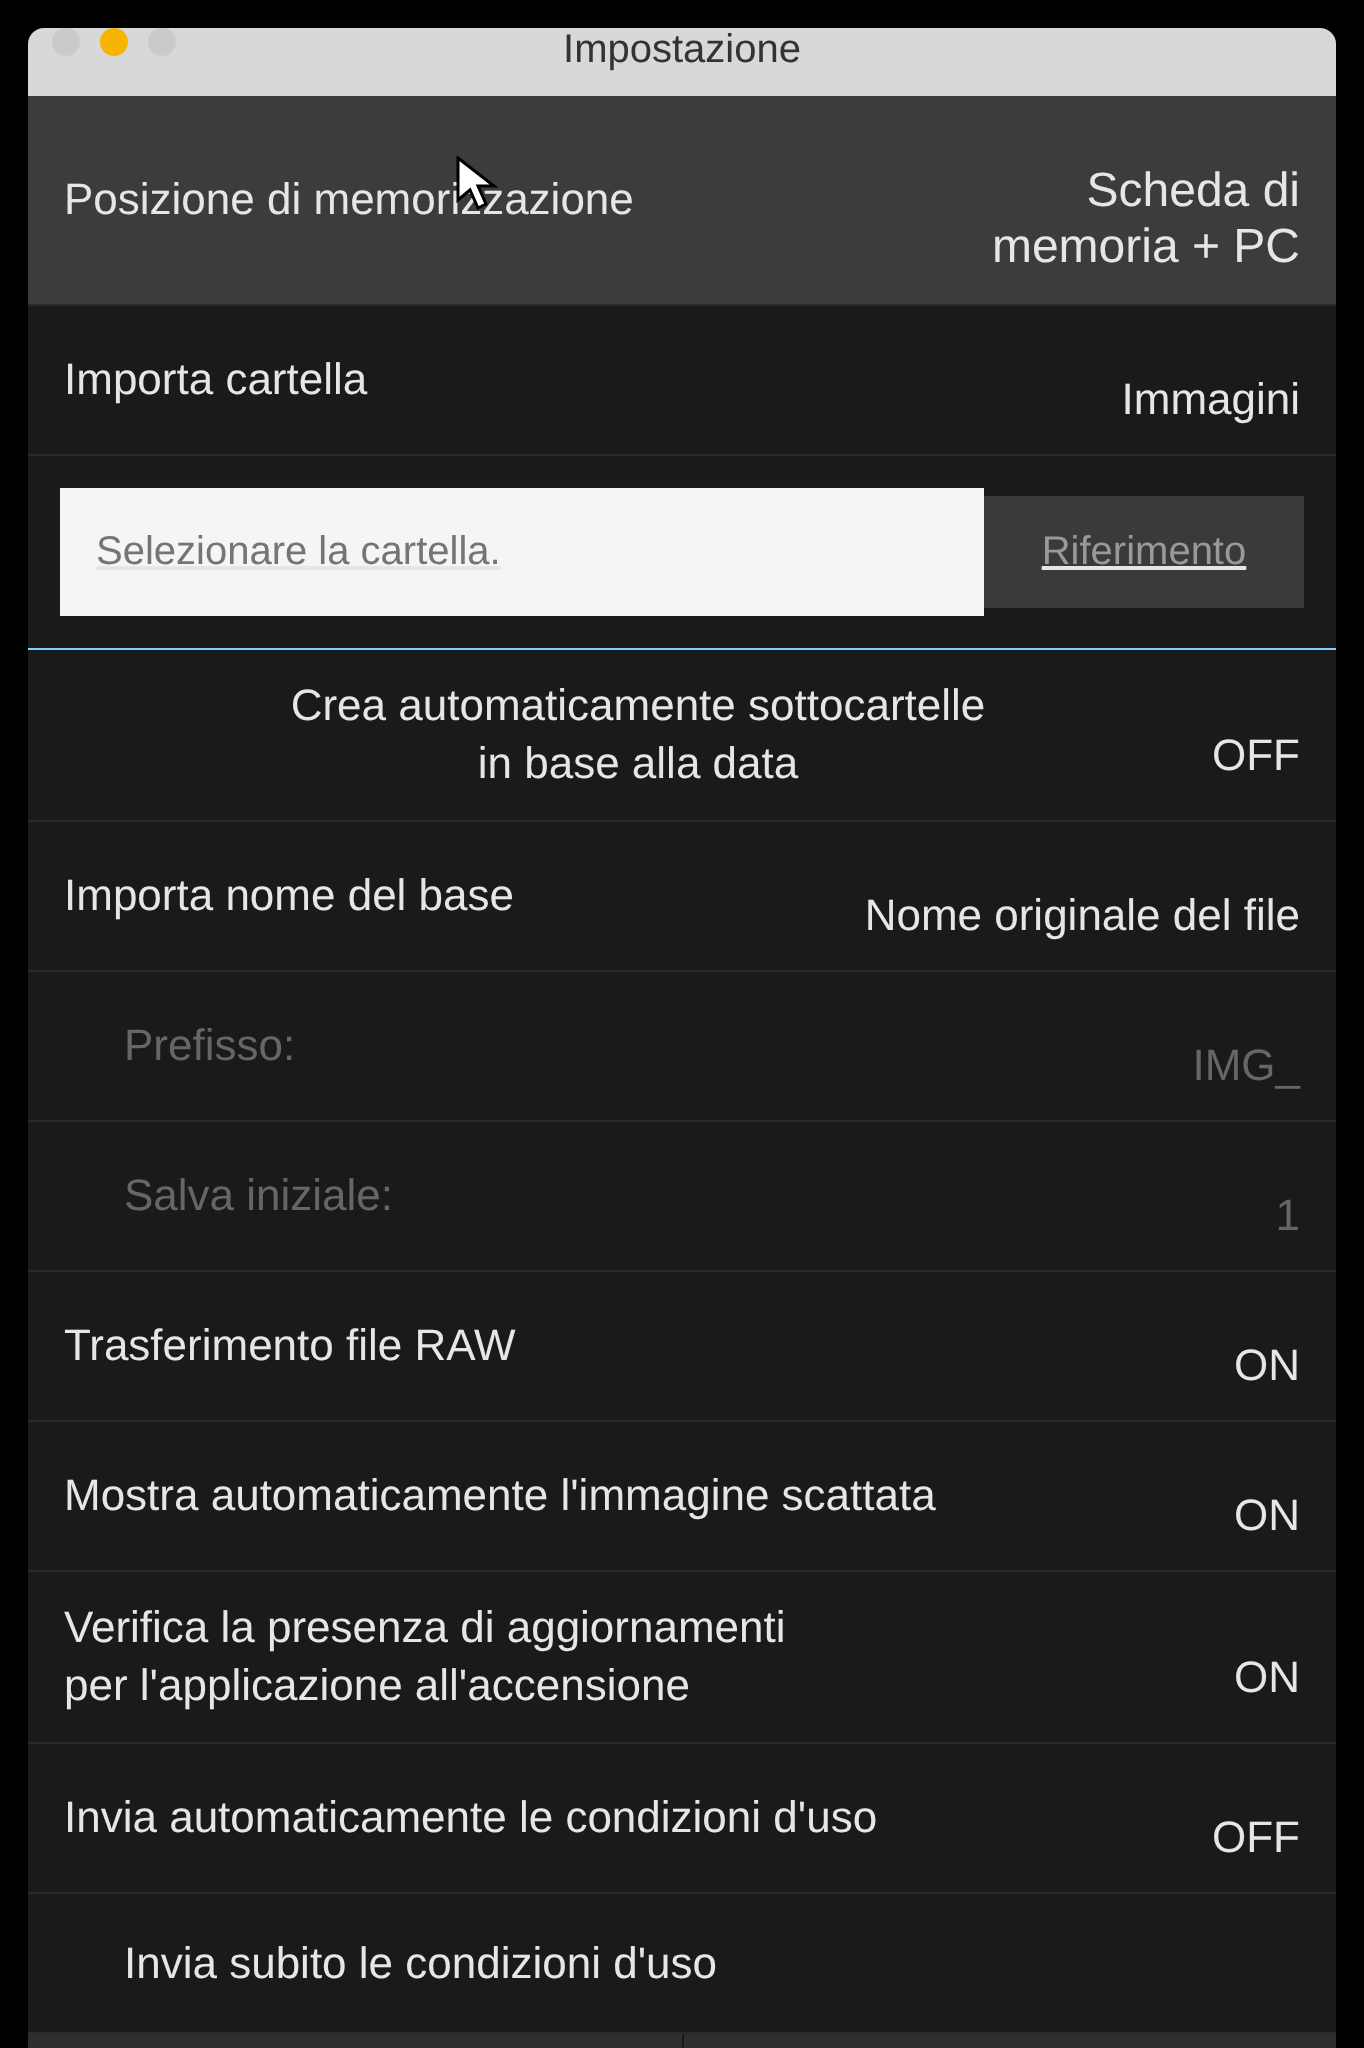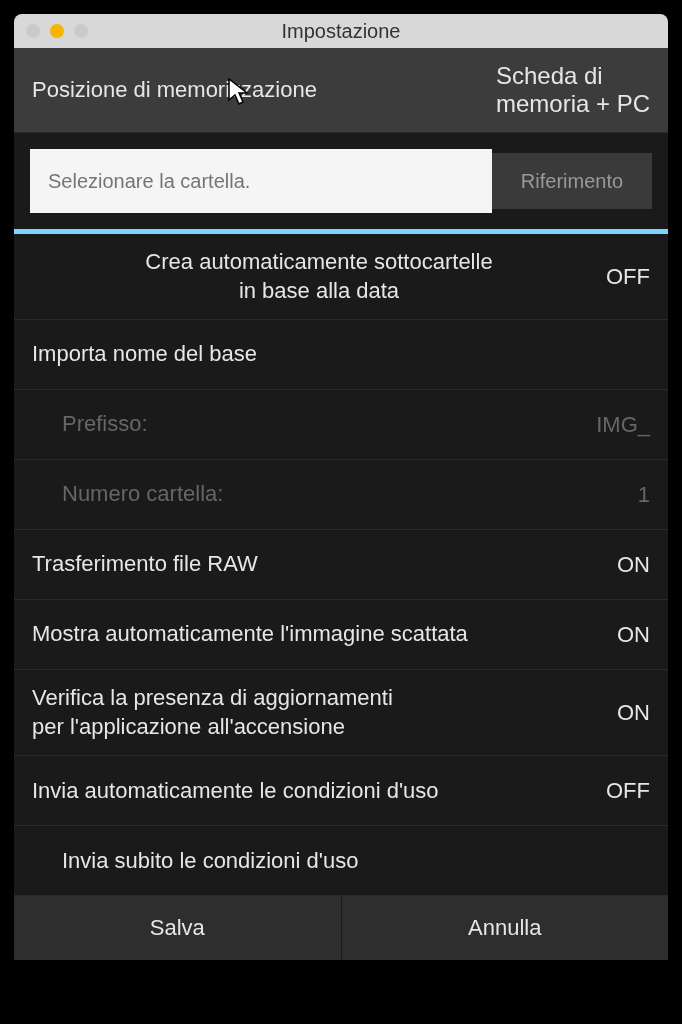--- a/index.html
+++ b/index.html
@@ -20,21 +20,20 @@
     }
     .window {
       background: #1a1a1a;
       border-radius: 8px 8px 0 0;
       overflow: hidden;
     }
     .titlebar {
       background: #d8d8d8;
       height: 34px;
       display: flex;
-      align-items: center;
       position: relative;
       padding: 0 12px;
     }
     .traffic-lights {
       display: flex;
       gap: 10px;
     }
     .traffic-light {
       width: 14px;
       height: 14px;
@@ -64,30 +63,33 @@
     }
     .row.highlight {
       background: #3c3c3c;
     }
     .row .label {
       flex: 1;
       text-align: left;
       line-height: 1.3;
     }
     .row .value {
+      text-align: right;
       color: #e6e6e6;
       font-size: 22px;
+      margin-top: 20px;
     }
     .row .value.big {
       font-size: 24px;
     }
     .row.folder-select {
       padding: 16px;
-      border-bottom: 5px solid #7dd3fc;
+      border-bottom: 1px solid #7dd3fc;
       min-height: 64px;
+      text-decoration: underline;
     }
     .folder-input {
       flex: 1;
       background: #f5f5f5;
       padding: 18px;
       font-size: 20px;
       color: #aaa;
       border: none;
       outline: none;
       height: 64px;
@@ -156,43 +158,48 @@
       </div>
       <div class="titlebar-title">Impostazione</div>
     </div>
 
     <div class="row highlight">
       <div class="label">Posizione di memorizzazione</div>
       <div class="value big" style="white-space:pre-line;">Scheda di
 memoria + PC</div>
     </div>
 
+    <div class="row">
+      <div class="label">Importa cartella</div>
+      <div class="value">Immagini</div>
+    </div>
 
     <div class="row folder-select">
       <input class="folder-input" type="text" placeholder="Selezionare la cartella." style="">
       <div class="btn-ref">Riferimento</div>
     </div>
 
     <div class="row">
       <div class="label" style="white-space:pre-line;text-align:center;">Crea automaticamente sottocartelle
 in base alla data</div>
       <div class="value">OFF</div>
     </div>
 
     <div class="row">
       <div class="label">Importa nome del base</div>
+      <div class="value">Nome originale del file</div>
     </div>
 
     <div class="row disabled indent">
       <div class="label">Prefisso:</div>
       <div class="value">IMG_</div>
     </div>
 
     <div class="row disabled indent">
-      <div class="label">Numero cartella:</div>
+      <div class="label">Salva iniziale:</div>
       <div class="value">1</div>
     </div>
 
     <div class="row">
       <div class="label">Trasferimento file RAW</div>
       <div class="value">ON</div>
     </div>
 
     <div class="row">
       <div class="label">Mostra automaticamente l'immagine scattata</div>

